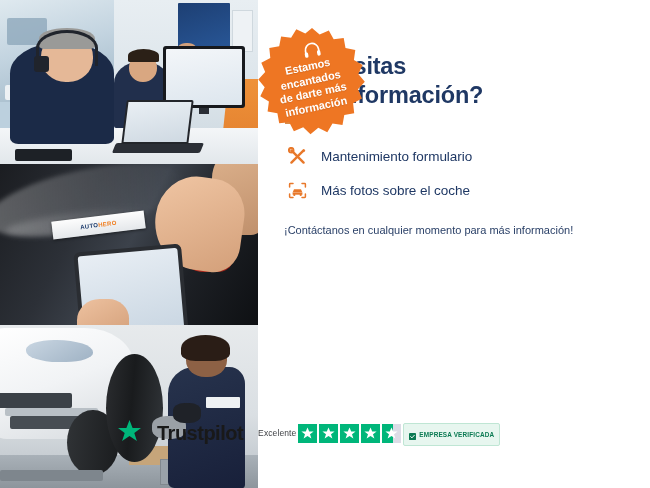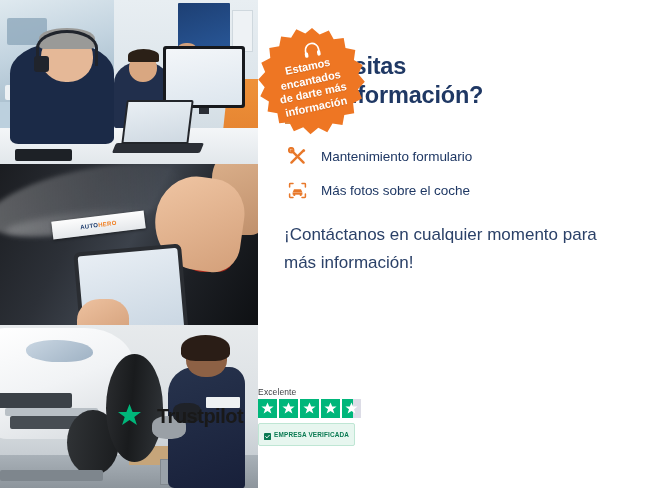--- a/index.html
+++ b/index.html
@@ -305,21 +305,21 @@
     display:flex; align-items:center; justify-content:center;
     margin-right:11px;
   }
   .feature .txt {
     color:#1f3864; font-size:13.5px; letter-spacing:-.05px;
   }
 
   .contact {
     margin-top:15px;
     color:#2b4168;
-    font-size:17px;
+    font-size:11px;
     line-height:1.65;
     max-width:342px;
   }
 
   
   .badge {
     position:absolute;
     left:253px; top:26px;
     width:118px; height:118px;
   }
@@ -343,21 +343,21 @@
   
   .trust {
     position:absolute;
     left:118px; bottom:42px;
     display:flex; align-items:center; gap:15px;
   }
   .tp-logo { display:flex; align-items:center; gap:16px; }
   .tp-logo .tp-name {
     font-size:20px; font-weight:bold; color:#191919; letter-spacing:-.5px;
   }
-  .tp-right { display:flex; flex-direction:column; align-items:flex-start; gap:2px; }
+  .tp-right { display:flex; flex-direction:row; align-items:center; gap:2px; }
   .tp-label { font-size:8.5px; color:#3f4145; letter-spacing:.1px; }
   .tp-stars { display:flex; gap:2px; }
   .tp-star {
     position:relative; width:19px; height:19px;
     background:#dcdce6; overflow:hidden;
   }
   .tp-star .fill {
     position:absolute; left:0; top:0; height:100%;
     background:#00b67a;
   }

